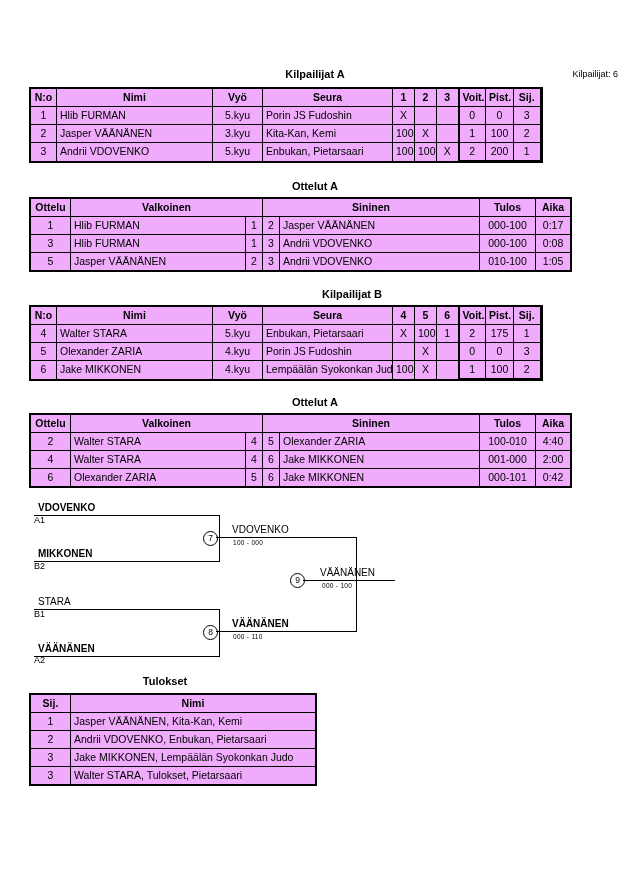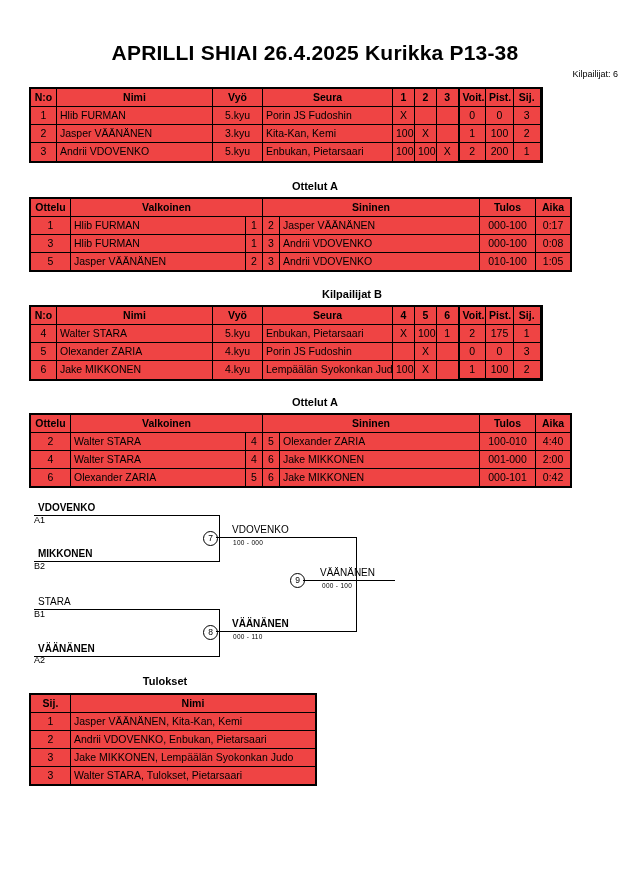--- a/index.html
+++ b/index.html
@@ -19,21 +19,21 @@
     position:absolute;left:0;width:630px;text-align:center;
     font-size:11px;font-weight:bold;
   }
   .entrants{
     position:absolute;right:12px;top:69px;font-size:9px;font-weight:normal;
   }
 
   
   table.grid{
     position:absolute;border-collapse:collapse;
-    background:#ef4444;table-layout:fixed;
+    background:#f0abfc;table-layout:fixed;
   }
   table.grid td,table.grid th{
     border:1px solid #000;font-size:10.5px;font-weight:normal;
     padding:0 3px;height:17px;line-height:17px;vertical-align:middle;
     white-space:nowrap;overflow:hidden;box-sizing:border-box;
   }
   table.grid th{font-weight:bold;text-align:center;}
   .c{text-align:center;}
   .l{text-align:left;}
   .b{font-weight:bold;}
@@ -56,21 +56,21 @@
   .node{
     position:absolute;width:13px;height:13px;border:1px solid #000;border-radius:50%;
     background:#fff;font-size:8.5px;line-height:12px;text-align:center;font-weight:normal;
   }
 </style>
 </head>
 <body>
 
 <div class="page">
 
-  <div class="title">APRILLI SHIAI  26.4.2025  Kurikka   P13-38</div>
+  <div class="subtitle" style="top:68px;">Kilpailijat A</div>
   <div class="entrants">Kilpailijat: 6</div>
 
   <table class="grid" id="pool-a-table" style="left:30px;top:88px;width:490px;">
     <colgroup>
       <col style="width:26px">
         <col style="width:156px">
         <col style="width:50px">
         <col style="width:130px">
       <col style="width:22px">
         <col style="width:22px">

